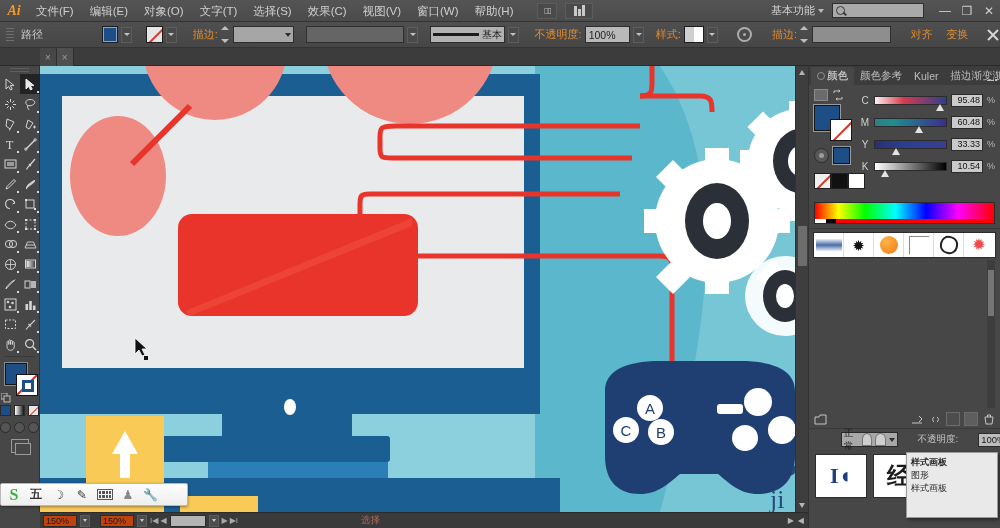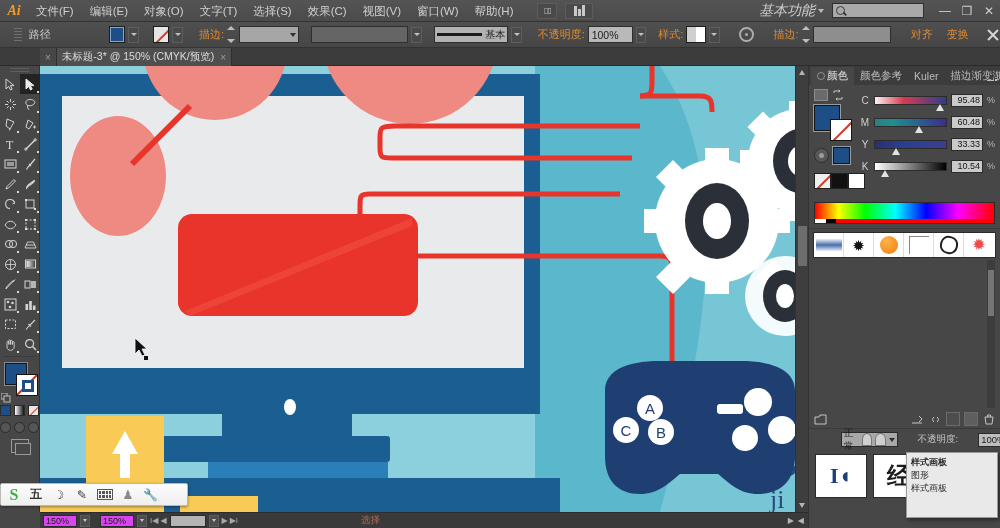--- a/index.html
+++ b/index.html
@@ -32,40 +32,40 @@
     width:20px; height:16px; margin:0 2px; border:1px solid #5c5c5c;
     background:#4a4a4a; display:flex; align-items:center; justify-content:center;
     font-size:9px; color:#bbb;
   }
   .mb-icon2{
     width:28px; height:16px; margin:0 2px 0 6px; border:1px solid #5c5c5c;
     background:#4a4a4a; display:flex; align-items:center; justify-content:center;
   }
   .mb-bars{ display:flex; gap:1px; align-items:flex-end; }
   .mb-bars i{ display:block; width:3px; background:#c9c9c9; }
-  .ws-label{ font-size:14px; color:#cfcfcf; padding:0 3px 0 10px;font-style:italic; }
+  .ws-label{ font-size:11px; color:#cfcfcf; padding:0 3px 0 10px; }
   .tri-down{
     width:0;height:0;border-left:3px solid transparent;border-right:3px solid transparent;
     border-top:4px solid #b9b9b9; margin-right:8px;
   }
   .searchbox{
     width:92px; height:15px; background:#a9a9a9; border:1px solid #2f2f2f;
     display:flex; align-items:center; padding-left:3px; margin-right:10px;
   }
   .mag{ width:9px; height:9px; border:1.5px solid #3b3b3b; border-radius:50%; position:relative; }
   .mag:after{ content:''; position:absolute; width:4px; height:1.5px; background:#3b3b3b;
     right:-3px; bottom:0px; transform:rotate(45deg); }
   .wbtn{ width:22px;height:22px;display:flex;align-items:center;justify-content:center;
     color:#cfcfcf; font-size:12px; }
 
   
   .controlbar{
     position:absolute; left:0; top:22px; width:1000px; height:26px;
     background:linear-gradient(#4f4f4f,#464646); border-bottom:1px solid #333;
-    display:flex; align-items:center; padding-left:14px; gap:3px;
+    display:flex; align-items:center; padding-left:6px; gap:3px;
   }
   .cb-label{ font-size:11px; color:#cacaca; white-space:nowrap; }
   .cb-label.or{ color:#e08a2e; }
   .grip{ width:8px; height:18px; display:flex; flex-direction:column; justify-content:center; gap:2px; margin-right:4px;}
   .grip i{ height:1px; background:#6e6e6e; display:block; }
   .sw{ width:17px;height:17px;border:1px solid #1d1d1d; }
   .sw.fill{ background:#1d4f86; box-shadow:inset 0 0 0 1px #7fa8d8; }
   .sw.none{ background:#e6e6e6; position:relative; overflow:hidden;}
   .sw.none:after{ content:''; position:absolute; left:-2px; top:7px; width:24px; height:1.6px;
     background:#d23c2c; transform:rotate(-45deg); }
@@ -167,21 +167,21 @@
     border-left:3.5px solid transparent;border-right:3.5px solid transparent; }
   .vscroll .ar.t{ top:4px; border-bottom:5px solid #b4b4b4;}
   .vscroll .ar.b{ bottom:4px; border-top:5px solid #b4b4b4;}
 
   
   .statusbar{
     position:absolute; left:40px; top:512px; width:768px; height:16px;
     background:#3a3a3a; border-top:1px solid #2c2c2c;
     display:flex; align-items:center; gap:3px; padding-left:3px; font-size:9.5px; color:#c3c3c3;
   }
-  .sb-zoom{ width:34px;height:12px;background:#d946ef;border:1px solid #2b2b2b;color:#1b1b1b;
+  .sb-zoom{ width:34px;height:12px;background:#c2410c;border:1px solid #2b2b2b;color:#1b1b1b;
     font-size:9px; display:flex;align-items:center;padding-left:2px;}
   .sb-mini{ width:10px;height:12px;background:#4d4d4d;border:1px solid #5c5c5c;
     display:flex;align-items:center;justify-content:center;}
   .sb-mini:after{content:'';width:0;height:0;border-left:2.5px solid transparent;border-right:2.5px solid transparent;border-top:3px solid #c8c8c8;}
   .sb-nav{ display:flex; gap:2px; align-items:center; color:#a8a8a8; font-size:8px;}
   .sb-page{ width:36px;height:12px;background:#b4b4b4;border:1px solid #2b2b2b;}
   .sb-status{ color:#b06a5a; font-size:9.5px; margin-left:120px;}
   .sb-right{ margin-left:auto; display:flex; gap:4px; padding-right:4px; color:#b4b4b4; font-size:8px;}
 
   
@@ -402,21 +402,20 @@
     <span style="width:12px"></span>
     <span class="xf"></span>
   </div>
 
   <div class="tabbar">
     <div class="lead"></div>
     <div class="doctab">
       <span class="x">×</span>
     </div>
     <div class="doctab active">
-      <span>未标题-3* @ 150% (CMYK/预览)</span>
       <span class="x">×</span>
     </div>
     <div class="tabfill"></div>
   </div>
 
   <div class="toolbar">
     <div class="tb-grip">
         <i></i>
         <i></i>
       </div>

